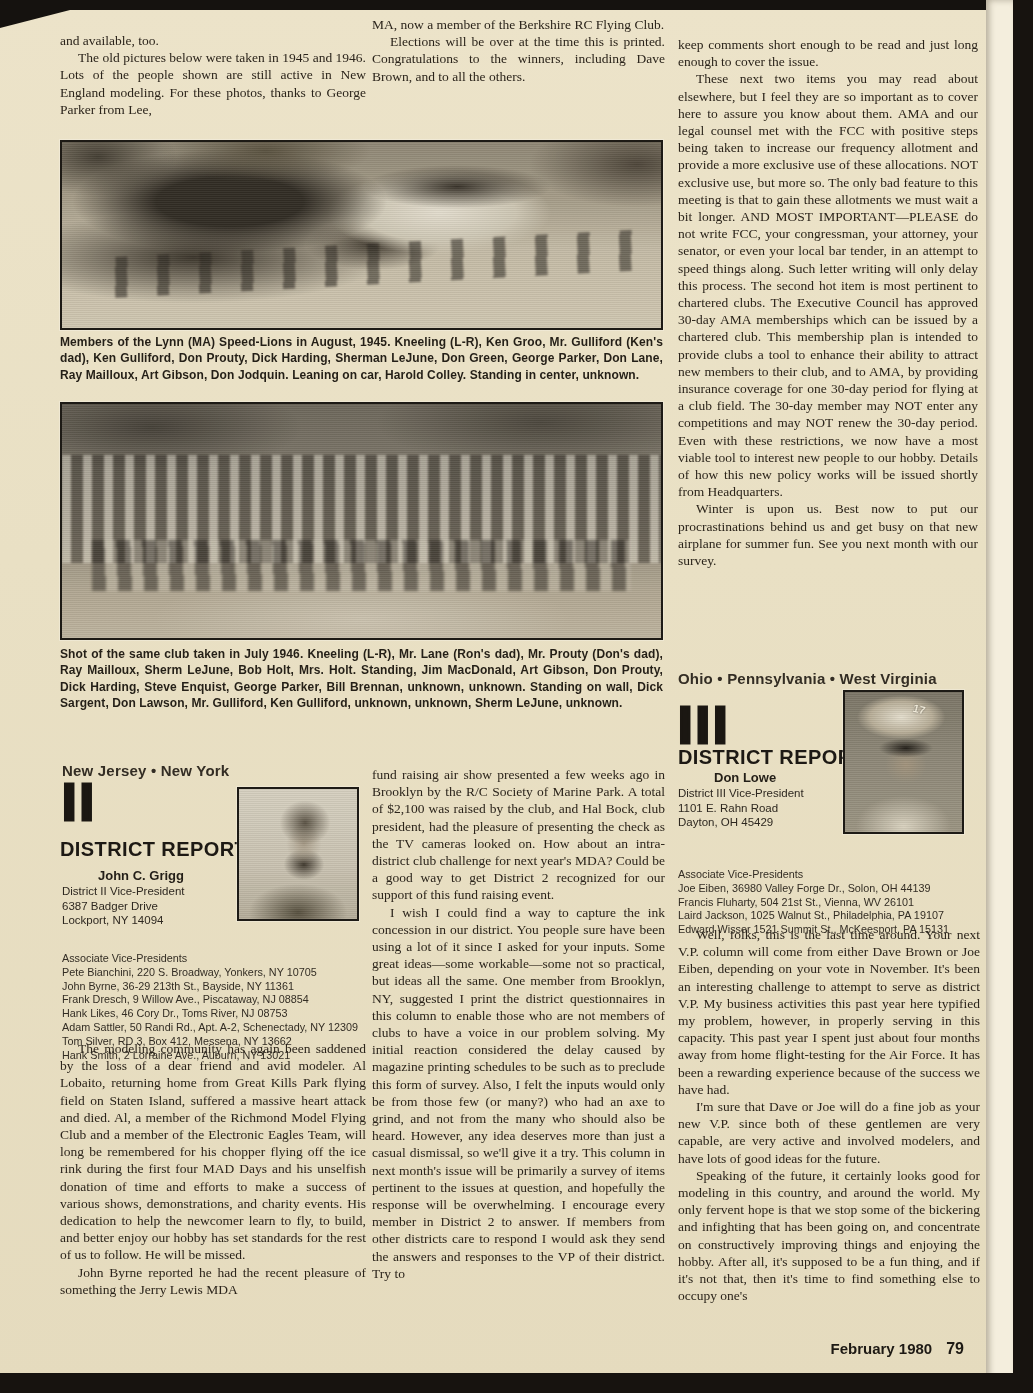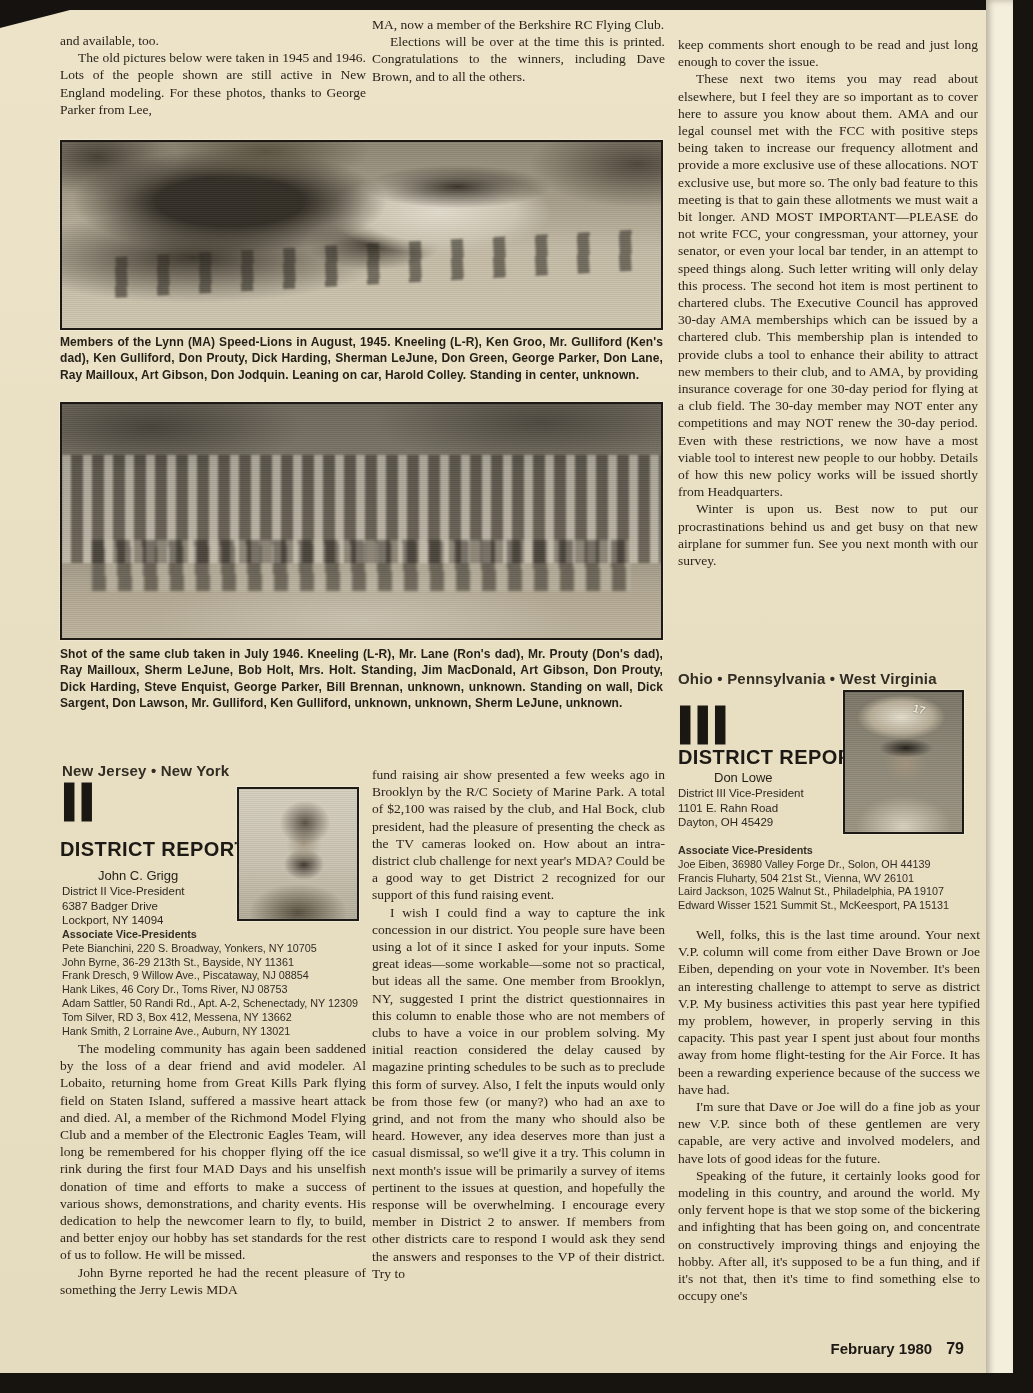--- a/index.html
+++ b/index.html
@@ -100,23 +100,23 @@
     transform:rotate(14deg);text-shadow:0 0 2px rgba(0,0,0,.5);
   }
 
   .region-line{font-size:15px;font-weight:bold;color:#332d24;letter-spacing:.2px;}
   .numeral{
     font-size:52px;font-weight:bold;color:#1b1712;line-height:1;
     -webkit-text-stroke:3px #1b1712;letter-spacing:3px;
   }
   .report-title{font-size:20px;font-weight:bold;color:#1d1914;letter-spacing:.4px;}
   .vp-block div{font-size:11.5px;line-height:14.5px;color:#2e2820;}
-  .vp-block .vp-name{font-size:13px;font-weight:normal;line-height:16px;color:#231e17;padding-left:36px;}
+  .vp-block .vp-name{font-size:13px;font-weight:bold;line-height:16px;color:#231e17;padding-left:36px;}
   .avp-block div{font-size:10.8px;line-height:13.8px;color:#332d24;}
-  .avp-block .avp-heading{font-weight:bold;}
+  .avp-block .avp-heading{font-weight:normal;margin-top:24px;}
 
   .footer{
     position:absolute;left:676px;top:1340px;width:288px;text-align:right;
     font-size:15px;font-weight:bold;color:#1d1914;
   }
   .footer .pageno{font-size:16px;margin-left:14px;}
 </style>
 </head>
 <body>
 

